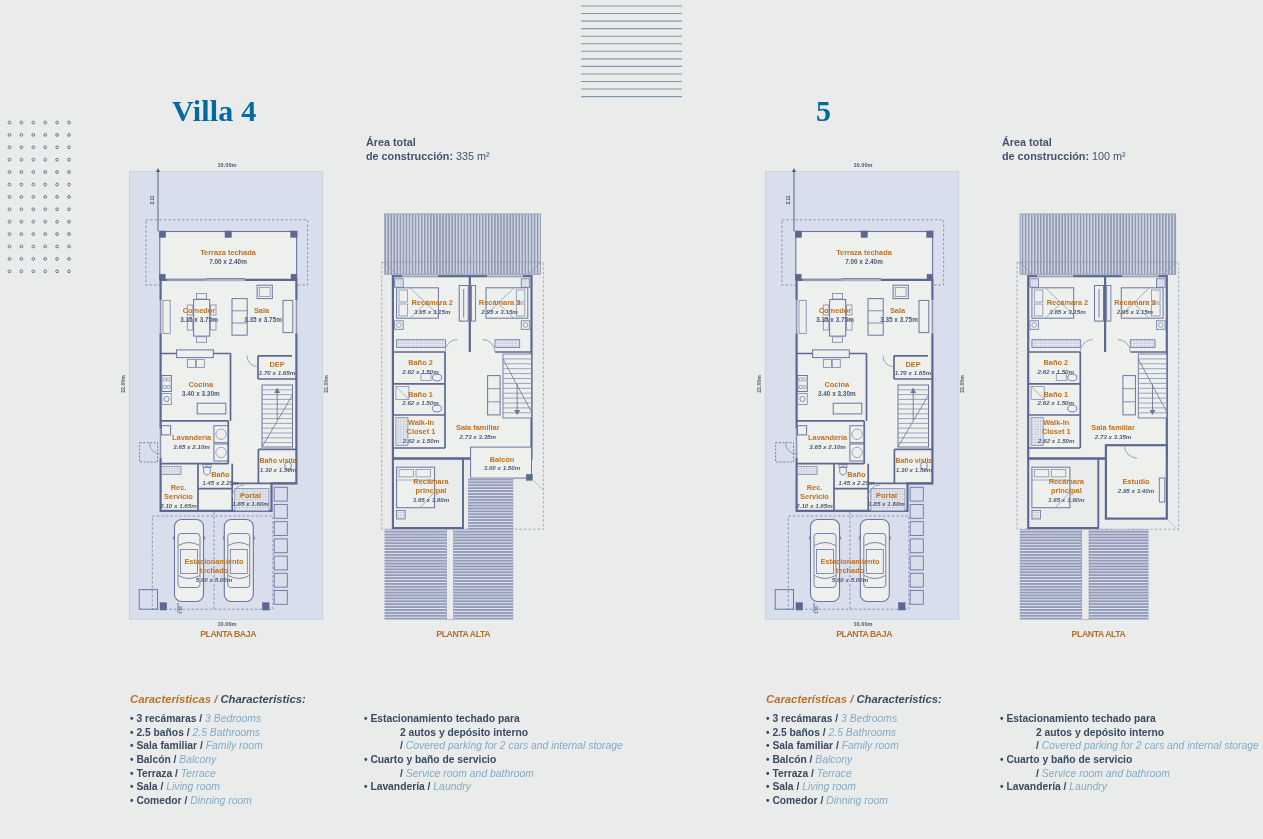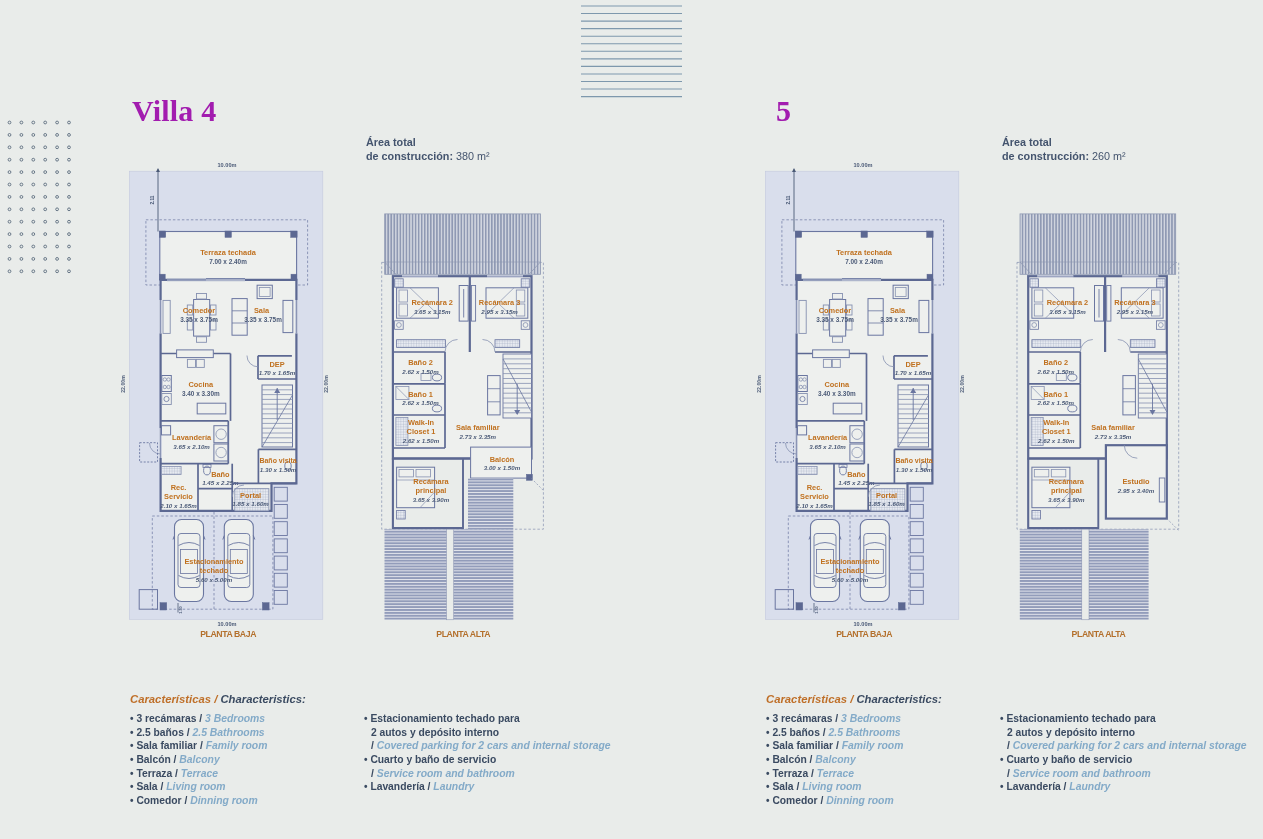--- a/index.html
+++ b/index.html
@@ -1,29 +1,29 @@
 <!DOCTYPE html>
 <html lang="es"><head>
 <meta charset="utf-8">
 <title>Villas 4 y 5 - Plantas</title>
 <style>
 * { margin:0; padding:0; box-sizing:border-box; }
 html,body { width:1263px; height:839px; background:#e9ecea; font-family:"Liberation Sans", sans-serif; overflow:hidden; }
 .abs { position:absolute; }
-.title { position:absolute; font-family:"Liberation Serif", serif; font-weight:bold; color:#a21caf; font-size:30px; letter-spacing:0.2px; }
+.title { position:absolute; font-family:"Liberation Serif", serif; font-weight:bold; color:#0369a1; font-size:30px; letter-spacing:0.2px;margin-left:40px; }
 .area { position:absolute; font-size:10.8px; font-weight:bold; color:#44546e; line-height:14px;margin-top:40px; }
 .area .n { font-weight:normal; }
 .chead { position:absolute; font-size:11.3px; font-weight:bold; }
 .chead .o { color:#bf6f28;font-style:italic; }
 .chead .ci { color:#3a4a61; font-style:italic; }
 .clist { position:absolute; font-size:10.3px; color:#3a4a61; font-weight:bold; }
 .clist .li { height:13.7px; line-height:13.7px; white-space:nowrap; }
 .clist .b { color:#3a4a61; font-size:10px; }
-.clist .en { color:#83aac8; font-style:italic; font-weight:bold; font-size:10.4px; }
-.clist .ind { padding-left:7px; }
+.clist .en { color:#83aac8; font-style:italic; font-weight:normal; font-size:10.4px; }
+.clist .ind { padding-left:7px;margin-left:29px; }
 </style>
 </head>
 <body>
 
 <div class="abs" style="left:0;top:0;width:1263px;height:839px;background:#e9ecea;"></div>
 
 <svg class="abs" style="left:576px;top:5px;" width="110" height="95" viewBox="0 0 110 95">
 <line x1="5" y1="1.0" x2="106" y2="1.0" stroke="#7e98ad" stroke-width="1.1"></line>
     <line x1="5" y1="8.55" x2="106" y2="8.55" stroke="#7e98ad" stroke-width="1.1"></line>
     <line x1="5" y1="16.1" x2="106" y2="16.1" stroke="#7e98ad" stroke-width="1.1"></line>
@@ -117,23 +117,23 @@
     <circle cx="29.3" cy="154.3" r="1.4" fill="none" stroke="#5a6b7d" stroke-width="0.9"></circle>
     <circle cx="41.2" cy="154.3" r="1.4" fill="none" stroke="#5a6b7d" stroke-width="0.9"></circle>
     <circle cx="53.1" cy="154.3" r="1.4" fill="none" stroke="#5a6b7d" stroke-width="0.9"></circle>
     <circle cx="65.0" cy="154.3" r="1.4" fill="none" stroke="#5a6b7d" stroke-width="0.9"></circle>
 </svg>
 
 <div class="title" style="left:132px;top:94px;">Villa 4</div>
 
 <div class="title" style="left:776px;top:94px;">5</div>
 
-<div class="area" style="left:366px;top:95px;">Área total<br>de construcción: <span class="n">380 m²</span></div>
-
-<div class="area" style="left:1002px;top:95px;">Área total<br>de construcción: <span class="n">260 m²</span></div>
+<div class="area" style="left:366px;top:95px;">Área total<br>de construcción: <span class="n">335 m²</span></div>
+
+<div class="area" style="left:1002px;top:95px;">Área total<br>de construcción: <span class="n">100 m²</span></div>
 
 <svg class="abs" style="left:0;top:0;" width="1263" height="839" viewBox="0 0 1263 839">
 <defs>
 <pattern id="vstripe" width="3.05" height="4" patternUnits="userSpaceOnUse">
   <rect width="3.05" height="4" fill="#d2d6e0"></rect>
   <rect width="1.6" height="4" fill="#8f99b3"></rect>
 </pattern>
 <pattern id="hstripe" width="4" height="2.9" patternUnits="userSpaceOnUse">
   <rect width="4" height="2.9" fill="#e8eaef"></rect>
   <rect width="4" height="2" fill="#929cba"></rect>

